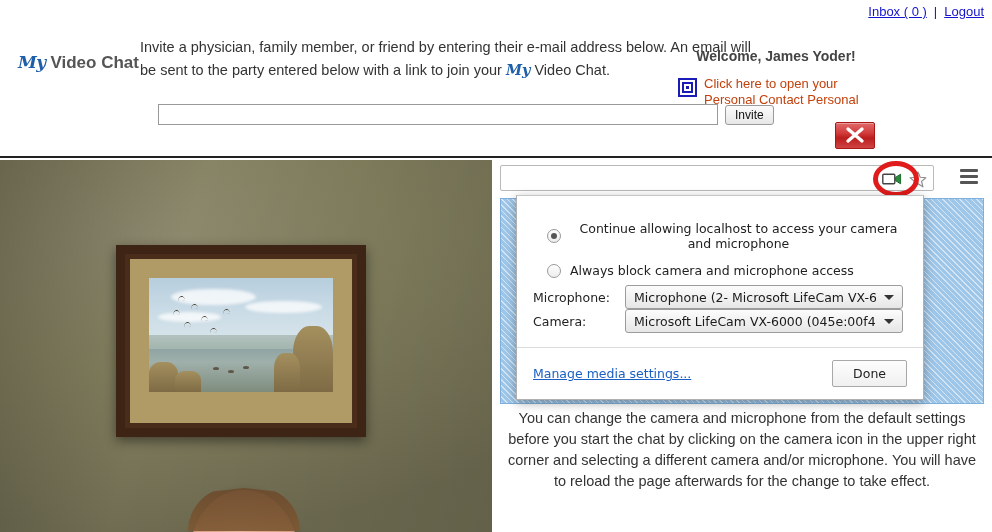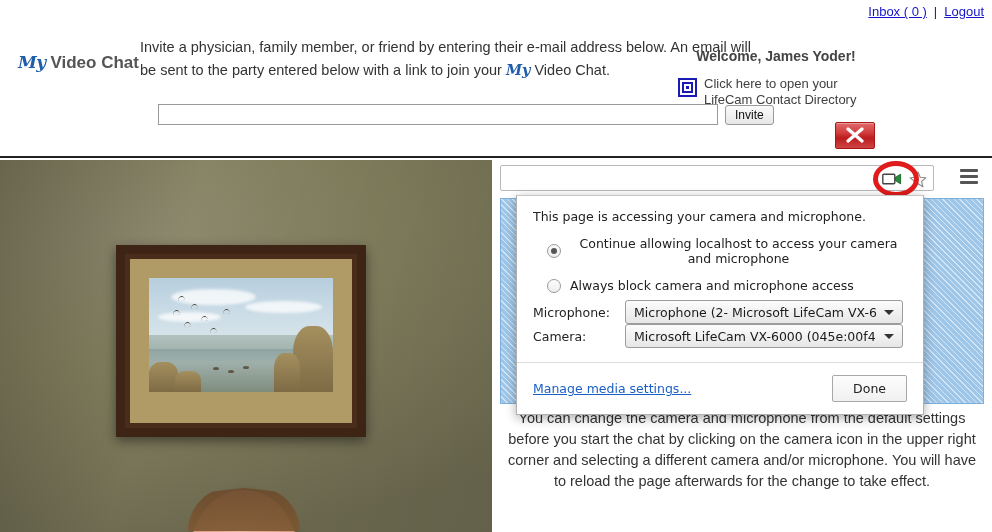--- a/index.html
+++ b/index.html
@@ -149,21 +149,21 @@
   }
   .dir-icon::after {
     content: "";
     position: absolute;
     left: 6px; top: 6px; right: 6px; bottom: 6px;
     background: #1b1bb5;
   }
   .dir-text {
     font-size: 13px;
     line-height: 1.25;
-    color: #404040;
+    color: #c2410c;
   }
   .close-btn {
     position: absolute;
     right: 5px;
     top: 96px;
     width: 38px;
     height: 25px;
     border-radius: 2px;
     background: linear-gradient(#e06a6a 0%, #d23c3c 40%, #bb1d1d 60%, #cf4444 100%);
     border: 1px solid #a81616;
@@ -520,21 +520,21 @@
     <input class="invite-input" type="text" placeholder="" style="">
     <button class="invite-btn">Invite</button>
   </div>
 
   <div class="welcome">
     <div class="welcome-title">Welcome, James Yoder!</div>
     <div class="directory">
       <span class="dir-icon"></span>
       <span class="dir-text">
         <span>Click here to open your</span><br>
-        <span>LifeCam Contact Directory</span>
+        <span>Personal Contact Personal</span>
       </span>
     </div>
   </div>
 
   <div class="close-btn">
     <svg width="22" height="18" viewBox="0 0 22 18">
       <path d="M4 3 L18 15 M18 3 L4 15" stroke="#ffffff" stroke-width="3.4" stroke-linecap="round" fill="none"></path>
     </svg>
   </div>
 </div>
@@ -601,21 +601,20 @@
       <i></i>
       <i></i>
     </div>
   </div>
 
   <div class="hatch-area"></div>
 
   <div class="bubble">
     <div class="bubble-body">
 
-      <div class="bubble-title">This page is accessing your camera and microphone.</div>
 
       <div class="radio-row">
         <span class="radio checked"></span>
         <span class="radio-label">Continue allowing localhost to access your camera and microphone</span>
       </div>
 
       <div class="radio-row">
         <span class="radio"></span>
         <span class="radio-label">Always block camera and microphone access</span>
       </div>

